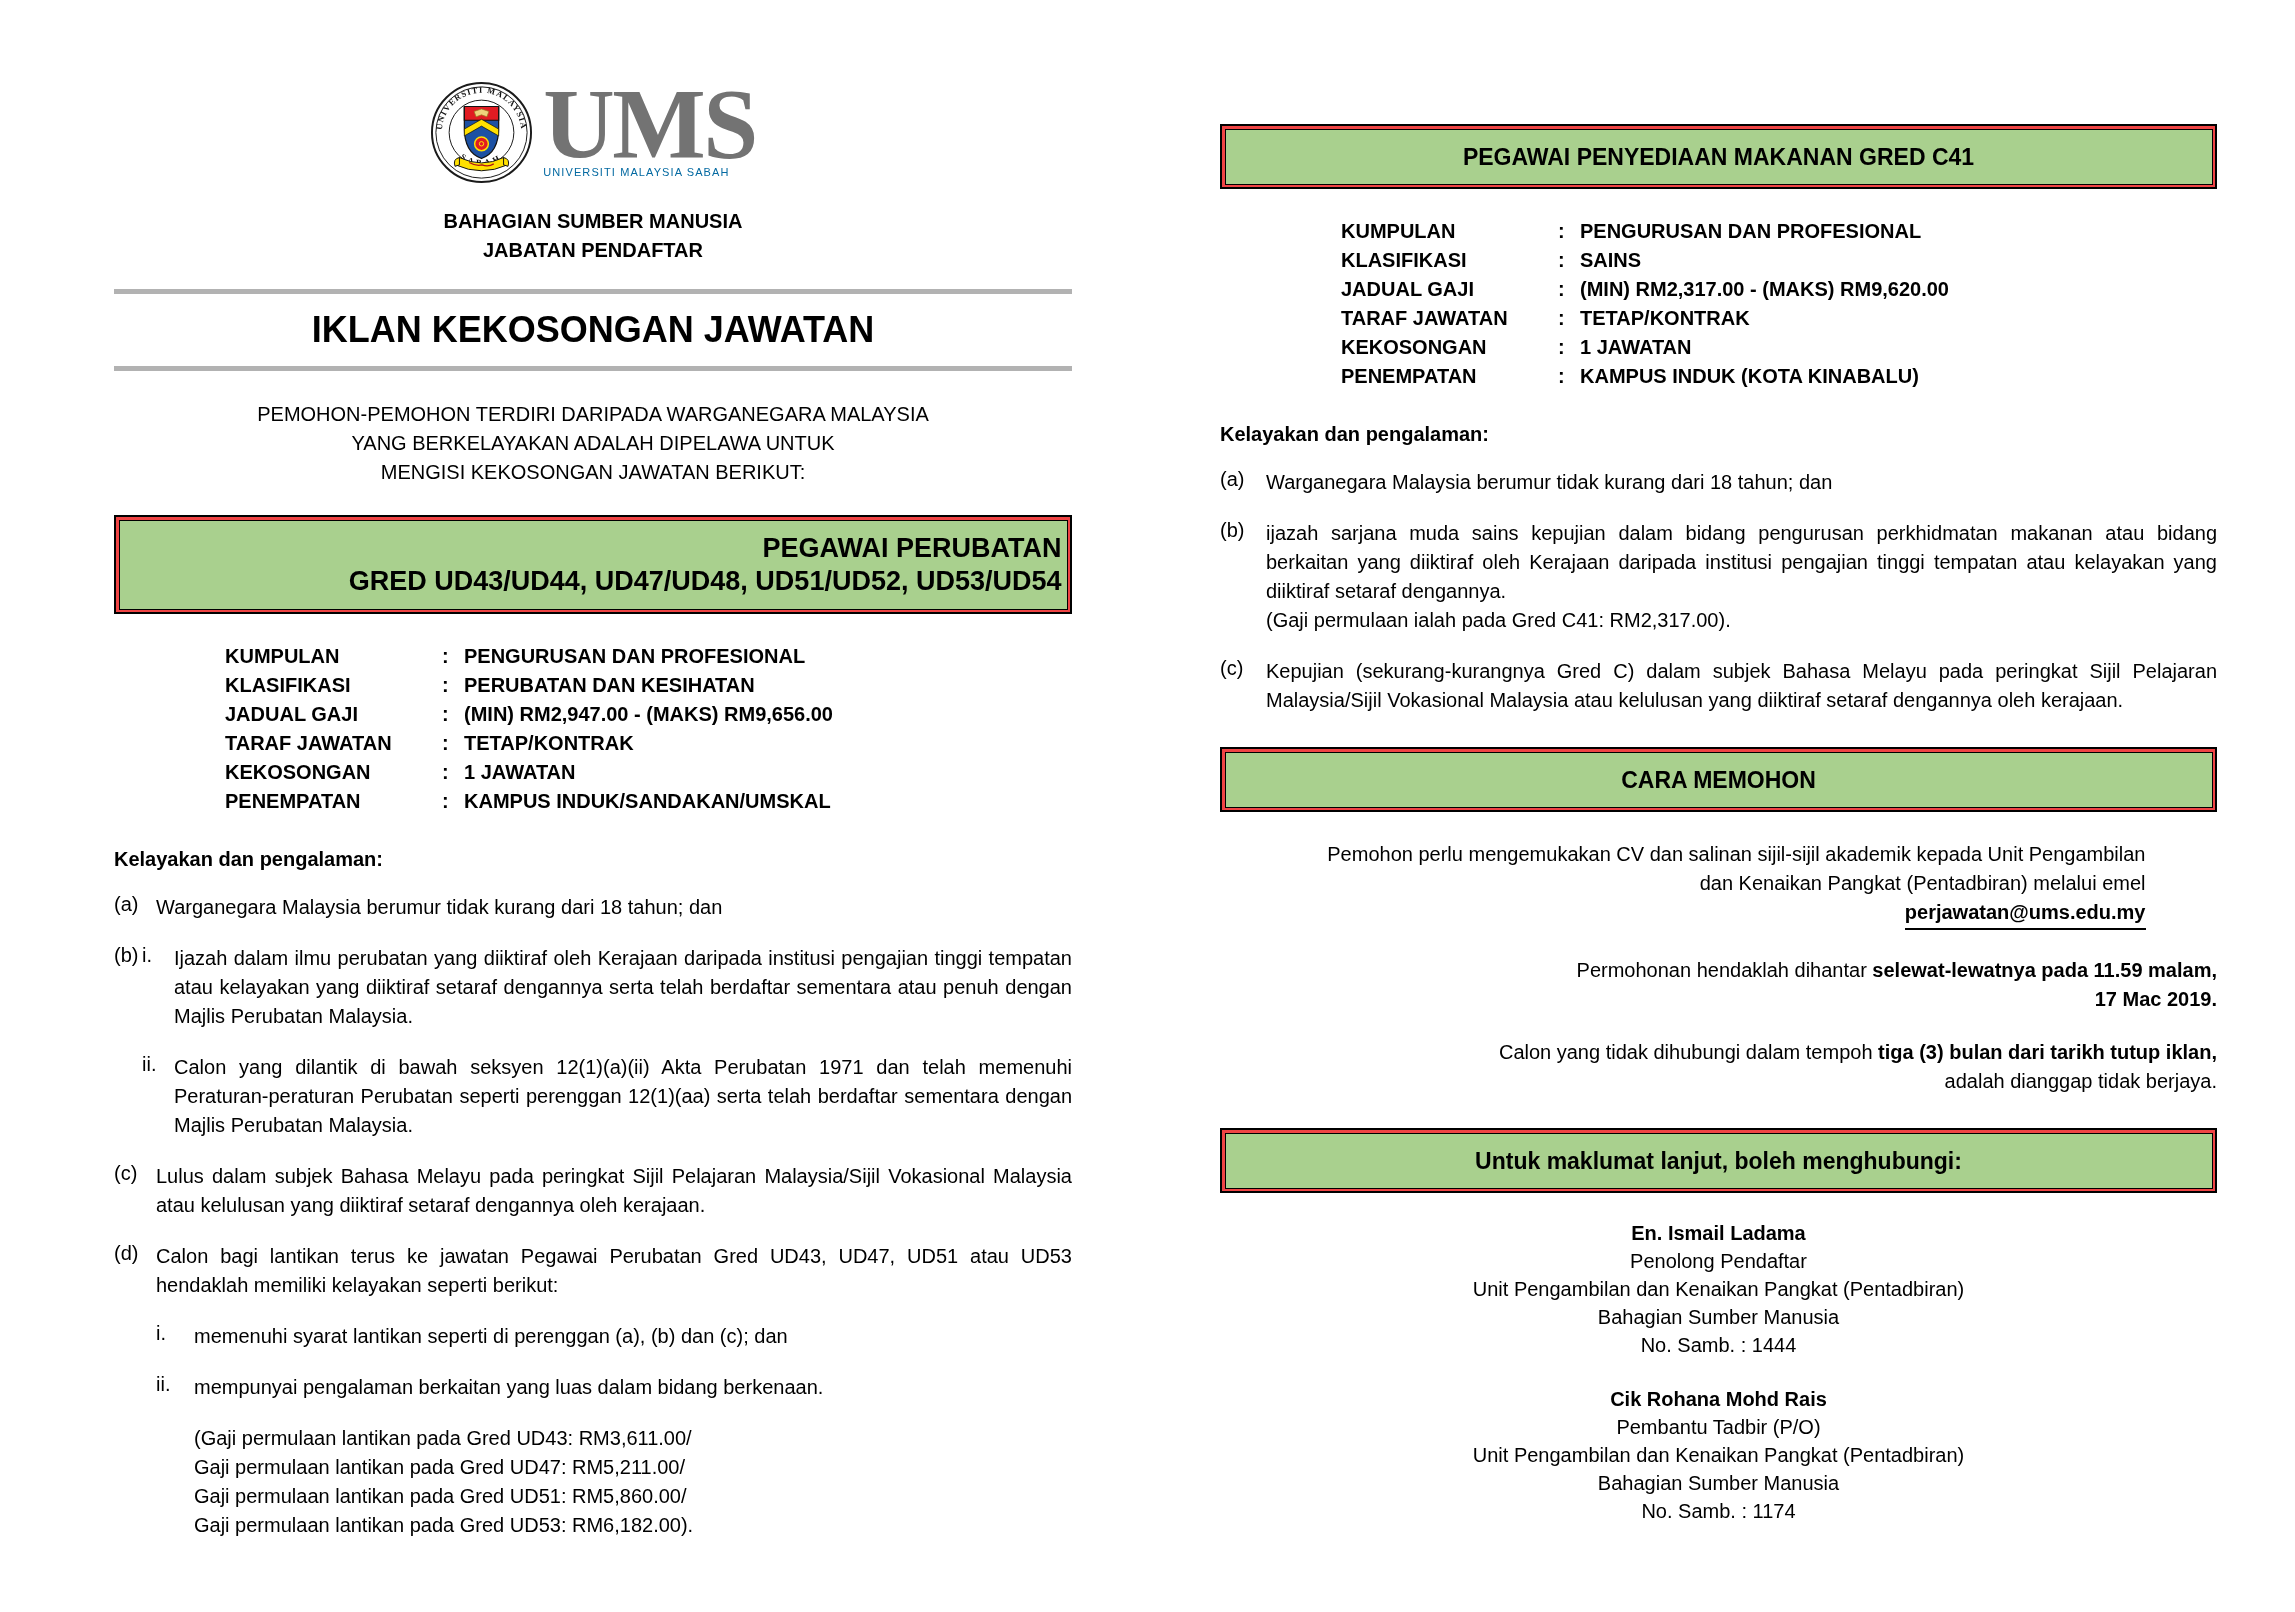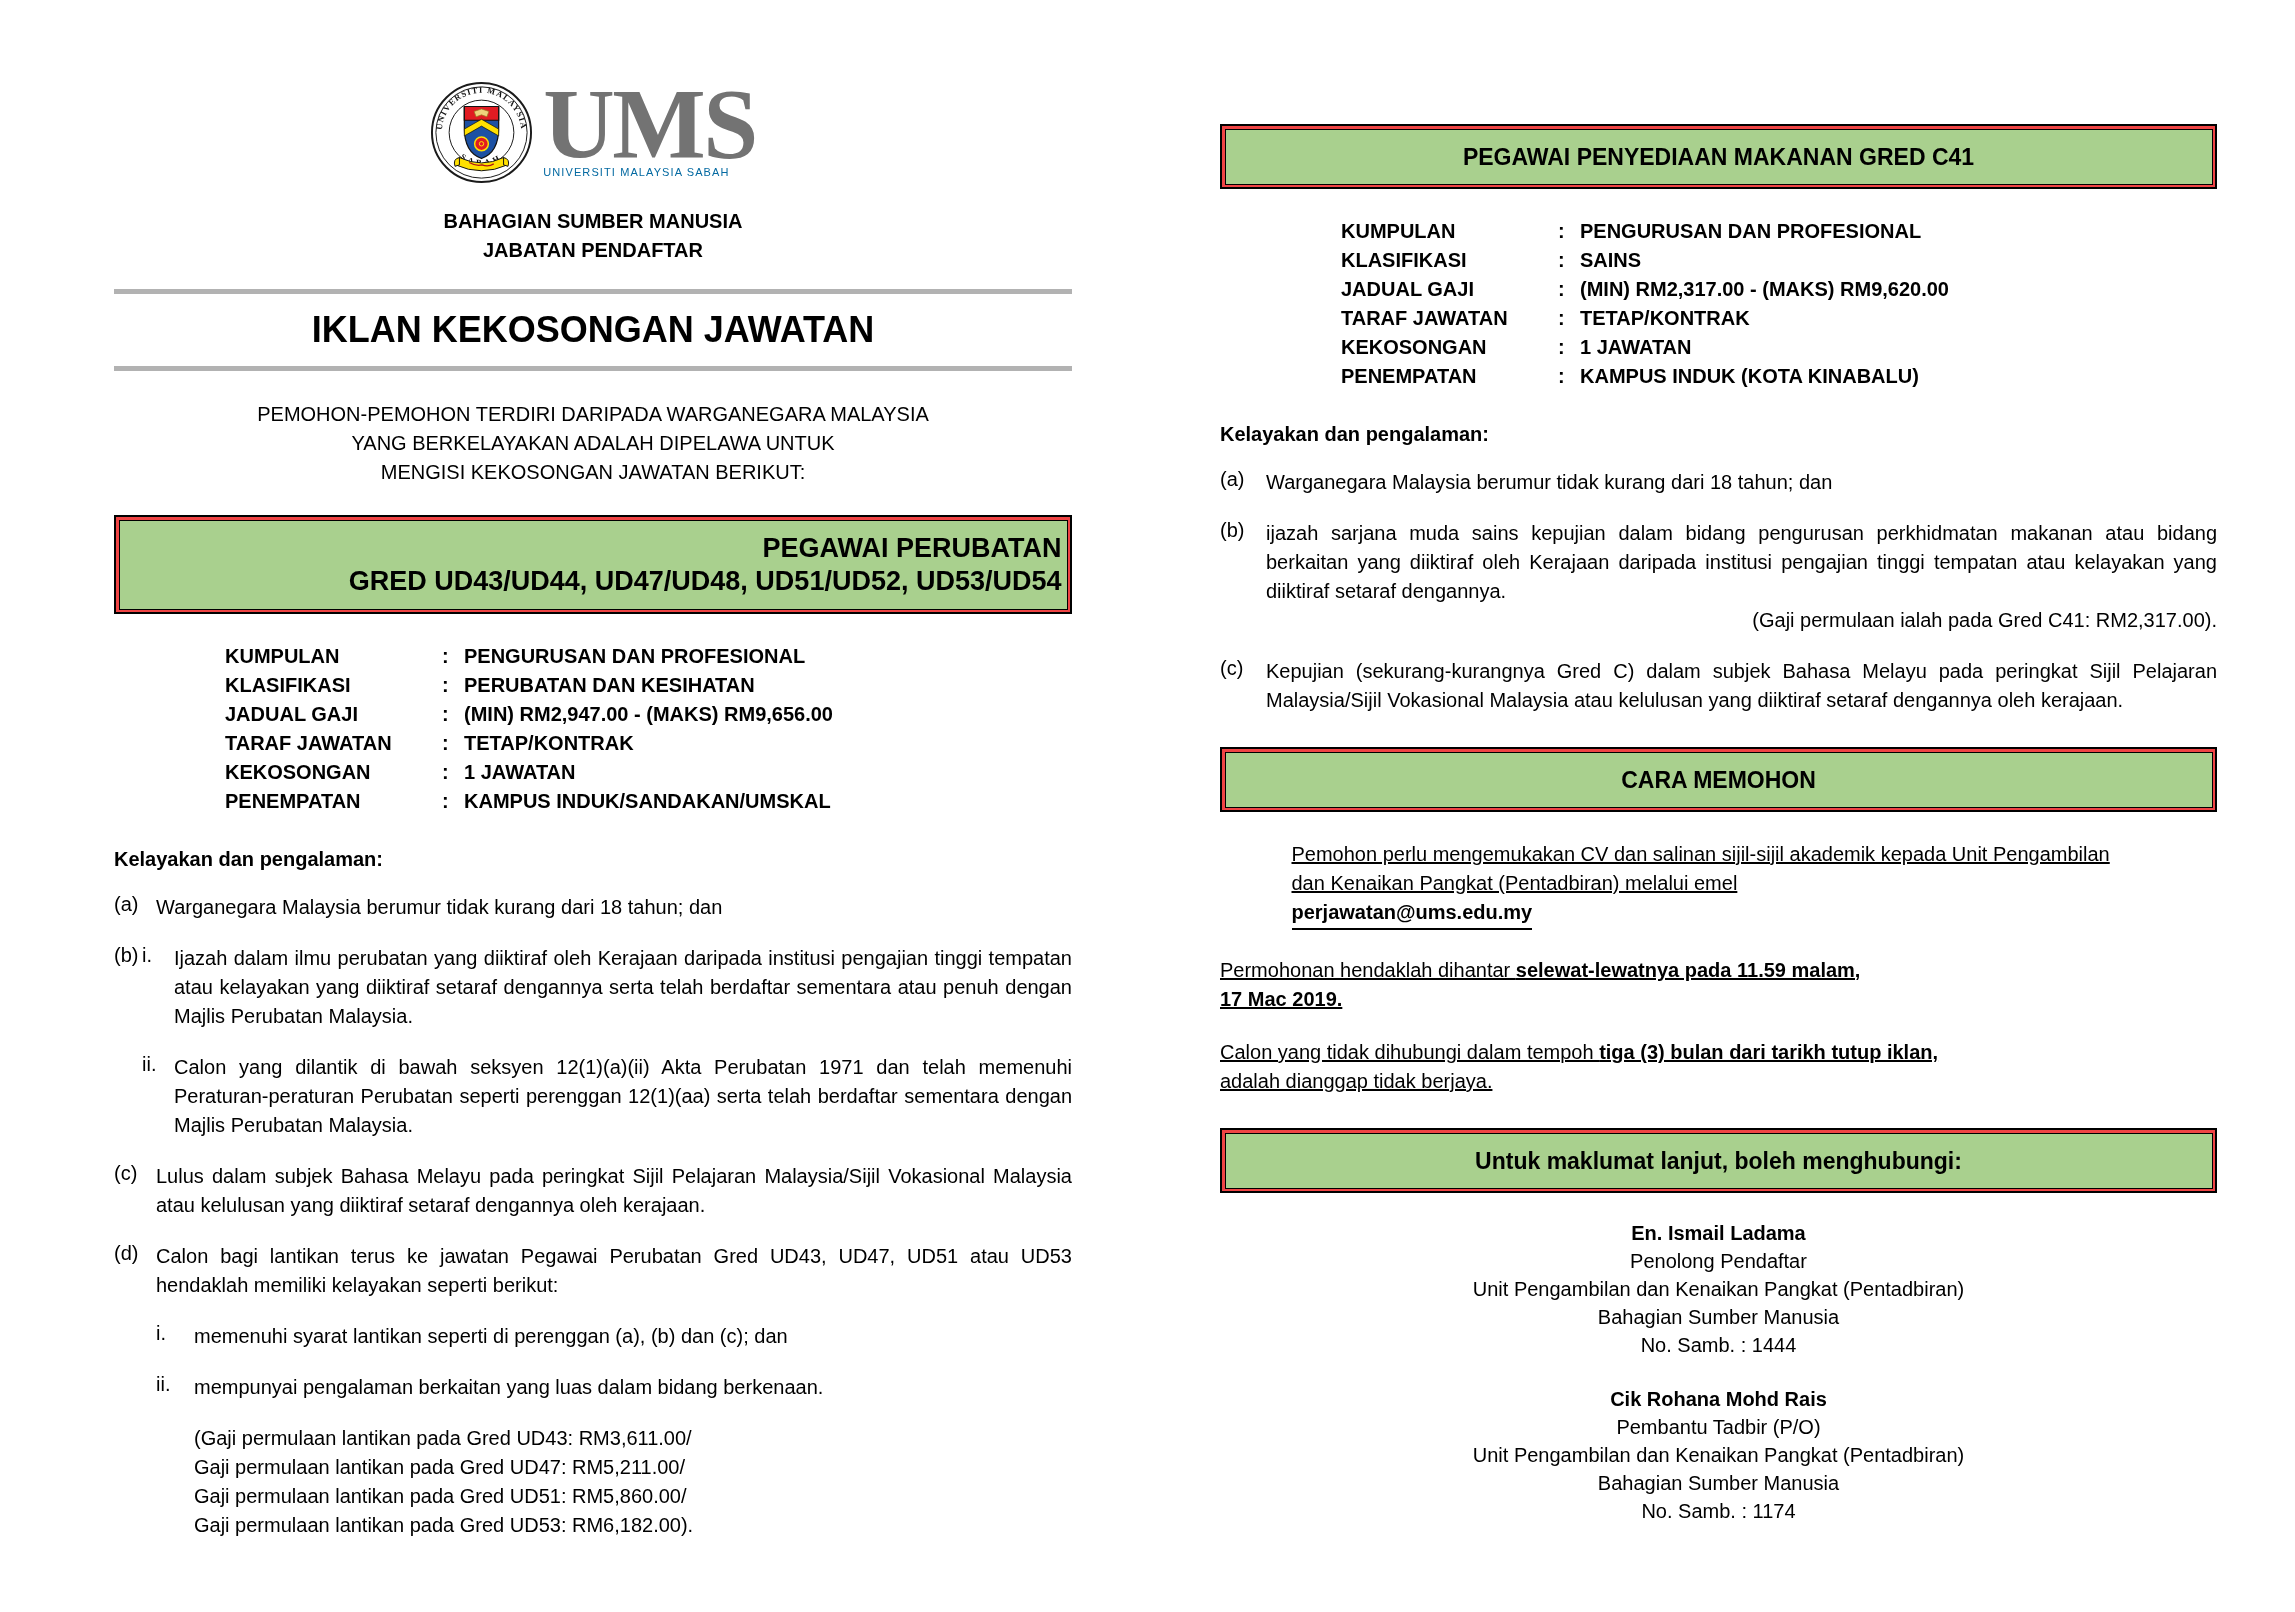--- a/index.html
+++ b/index.html
@@ -56,25 +56,25 @@
   .qm-narrow { flex:0 0 28px; }
   .qm-r { flex:0 0 46px; }
   .qbody { flex:1; }
   .just { text-align:justify; }
   .qsub { display:flex; }
   .qsub + .qsub { margin-top:22px; }
   .qsm  { flex:0 0 32px; }
   .qsm2 { flex:0 0 38px; }
   .qsub.mt { margin-top:22px; }
   .gaji { margin-left:38px; margin-top:22px; line-height:29px; }
-  .gaji-r { margin-top:0; line-height:29px;text-align:right; }
+  .gaji-r { margin-top:0; line-height:29px; }
   p.line, .line { line-height:29px; }
 
   
-  .center-block { text-align:left; line-height:29px;text-decoration:underline; }
+  .center-block { text-align:right; line-height:29px; }
   .apply-p1 { max-width:854px; margin:28px auto 0; }
   .apply-p2 { margin-top:26px; }
   .apply-p3 { margin-top:24px; }
   .b { font-weight:bold; }
   .email-link { font-weight:bold; border-bottom:2px solid #000; padding-bottom:1px; display:inline-block; }
   .person { text-align:center; line-height:28px; margin-top:26px; }
   .person .pname { font-weight:bold; }
 </style>
 </head>
 <body>

